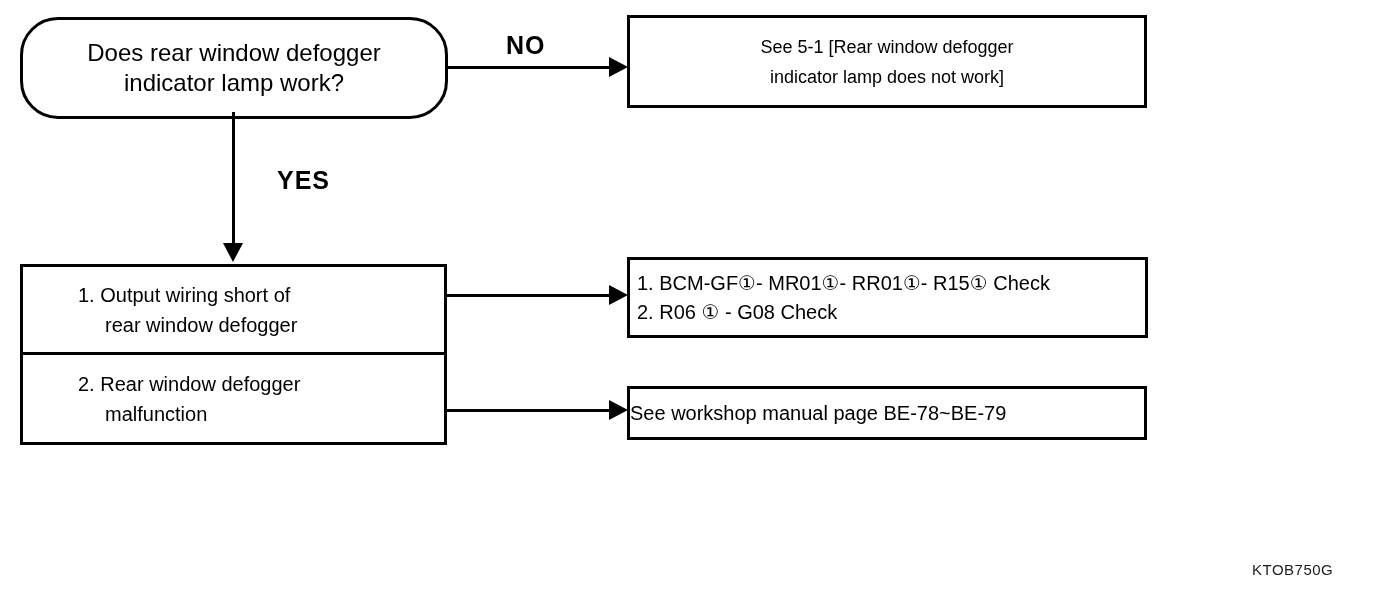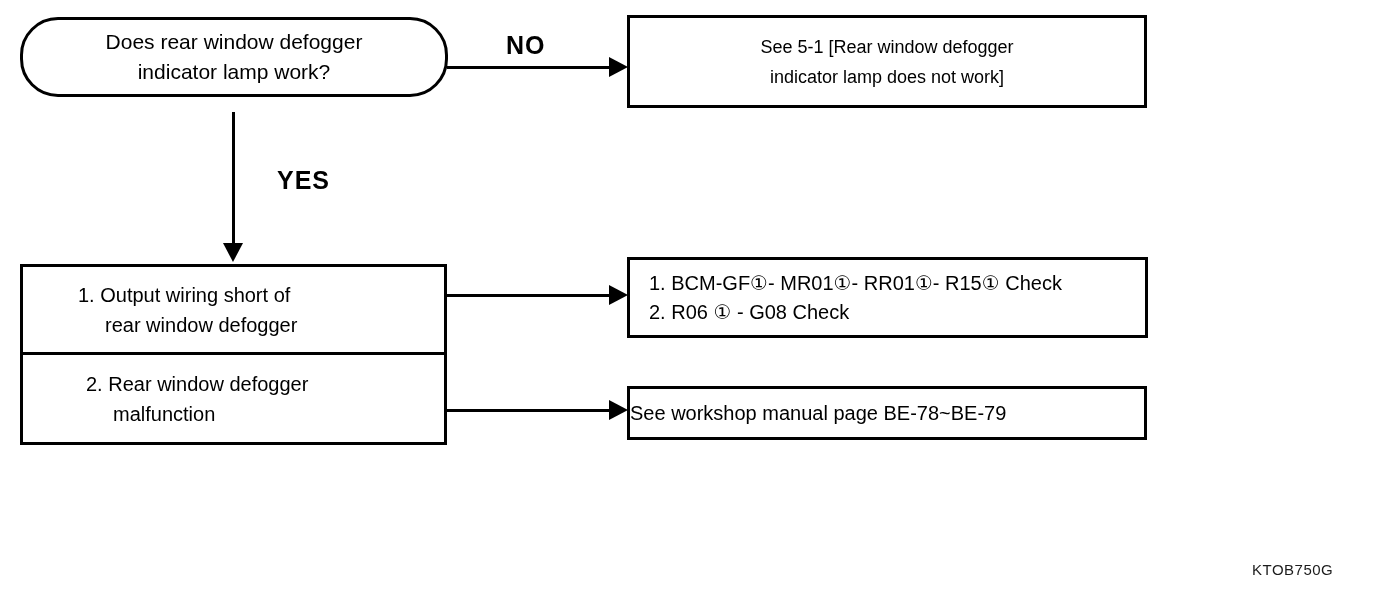--- a/index.html
+++ b/index.html
@@ -25,23 +25,23 @@
   }
   .centered {
     display: flex;
     flex-direction: column;
     justify-content: center;
     align-items: center;
     text-align: center;
   }
   .decision-box {
     left: 20px; top: 17px;
-    width: 428px; height: 80px;
+    width: 428px; height: 102px;
     border-radius: 38px;
-    font-size: 21px;
+    font-size: 24px;
   }
   .result-box-top {
     left: 627px; top: 15px;
     width: 520px; height: 93px;
     font-size: 18px;
   }
   .causes-box {
     left: 20px; top: 264px;
     width: 427px; height: 181px;
     display: flex;
@@ -53,30 +53,29 @@
     justify-content: center;
     padding-left: 55px;
   }
   .cause-cell-1 {
     height: 88px;
     border-bottom: 3px solid #000000;
   }
   .cause-cell-2 {
     height: 90px;
     flex: 1;
-    margin-left: 8px;
   }
   .cause-line2 { margin-left: 27px; }
   .check-box {
     left: 627px; top: 257px;
     width: 521px; height: 81px;
     display: flex;
     flex-direction: column;
     justify-content: center;
-    padding-left: 19px;
+    padding-left: 7px;
     line-height: 29px;
   }
   .manual-box {
     left: 627px; top: 386px;
     width: 520px; height: 54px;
     display: flex;
     align-items: center;
   }
   .hline {
     position: absolute;

